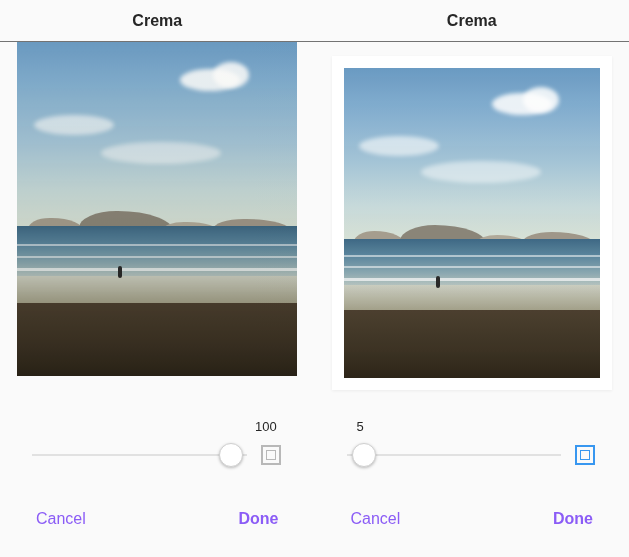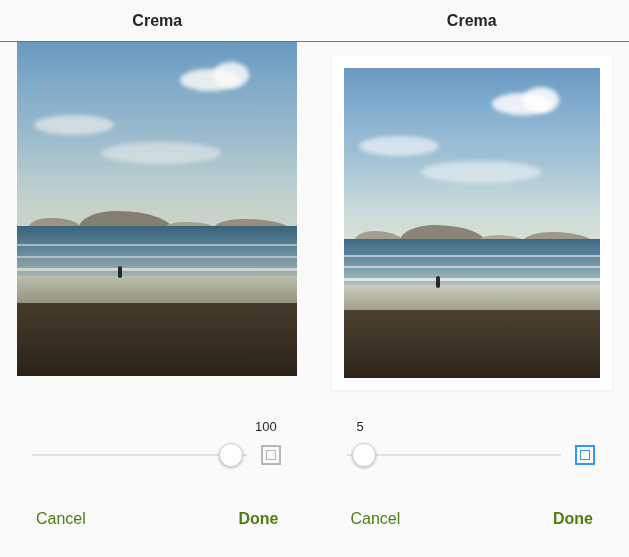--- a/index.html
+++ b/index.html
@@ -160,21 +160,21 @@
     height: 66px;
     display: flex;
     align-items: center;
     justify-content: space-between;
     padding: 0 36px 10px 36px;
   }
   .btn {
     font-size: 16px;
     background: none; border: none;
     cursor: pointer;
-    color: #4d7c0f;
+    color: #8b5cf6;
   }
   .btn.bold { font-weight: 700; margin-left: 21px; }
 </style>
 </head>
 <body>
 
 <div class="container">
 
   <section class="panel">
     <div class="title-row">Crema</div>

